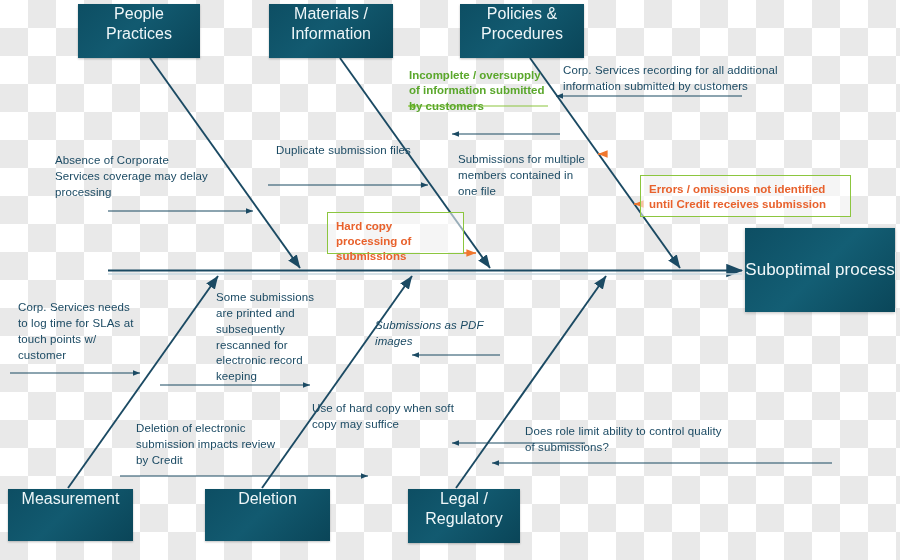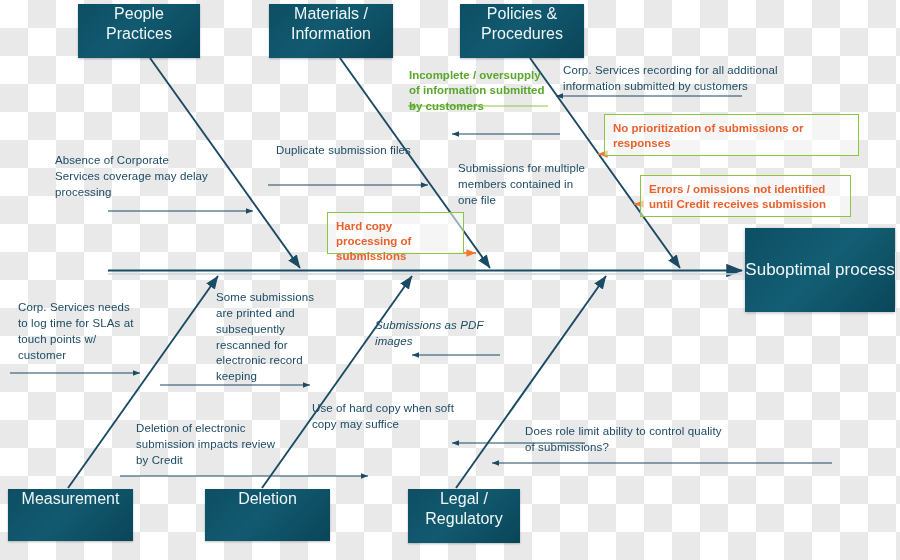--- a/index.html
+++ b/index.html
@@ -159,27 +159,26 @@
   </div>
 
   <div class="effect-box" style="left:745px;top:228px;width:150px;height:84px;font-size:17px;">
     <span class="lbl">Suboptimal process</span>
   </div>
 
   <div class="note" style="left:55px;top:153px;width:160px;">Absence of Corporate Services coverage may delay processing</div>
 
   <div class="note" style="left:276px;top:143px;width:135px;">Duplicate submission files</div>
 
-  <div class="note" style="left:458px;top:152px;width:130px;margin-top:9px;">Submissions for multiple members contained in one file</div>
+  <div class="note" style="left:458px;top:152px;width:130px;">Submissions for multiple members contained in one file</div>
 
   <div class="note" style="left:563px;top:63px;width:250px;">Corp. Services recording for all additional information submitted by customers</div>
 
   <div class="note-green" style="left:409px;top:68px;width:140px;">Incomplete / oversupply of information submitted by customers</div>
 
-  <div class="box-orange" style="left:604px;top:114px;width:255px;height:42px;">No prioritization  of submissions or responses</div>
 
   <div class="box-orange" style="left:640px;top:175px;width:211px;height:42px;padding-left:8px;">Errors / omissions not identified until Credit receives submission</div>
 
   <div class="box-orange" style="left:327px;top:212px;width:137px;height:42px;">Hard copy processing of submissions</div>
 
   <div class="note" style="left:18px;top:300px;width:120px;">Corp. Services needs to log time for SLAs at touch points w/ customer</div>
 
   <div class="note" style="left:216px;top:290px;width:113px;">Some submissions are printed and subsequently rescanned for electronic record keeping</div>
 
   <div class="note" style="left:375px;top:318px;width:125px;font-style:italic;">Submissions as PDF images</div>

